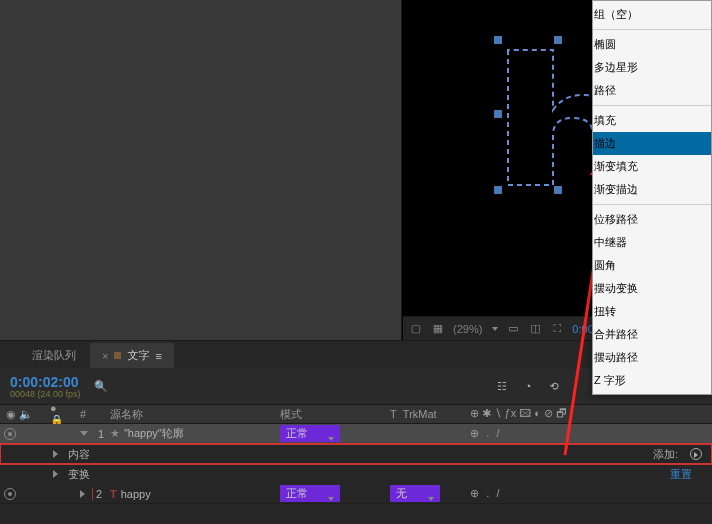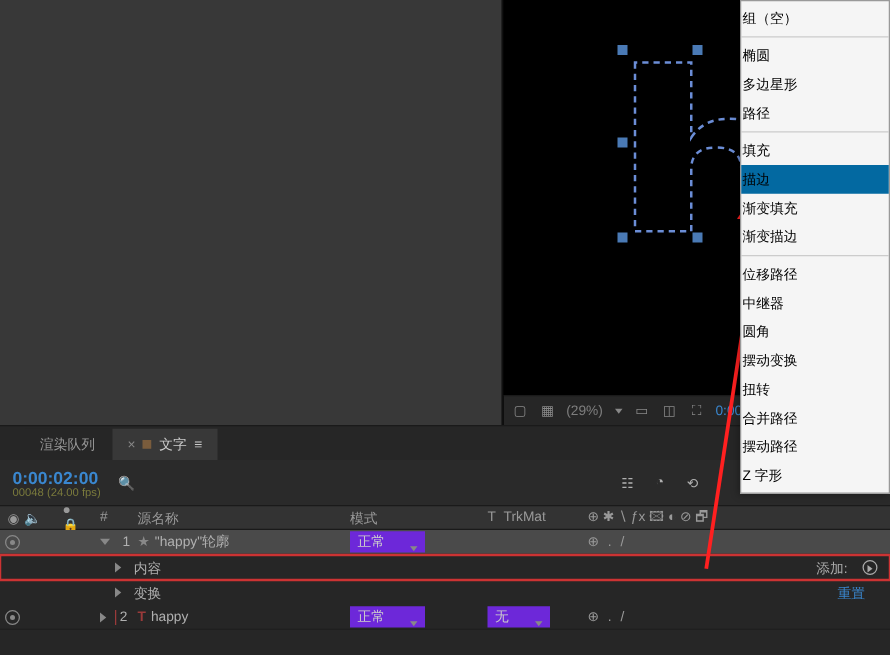--- a/index.html
+++ b/index.html
@@ -59,21 +59,21 @@
 .color-chip{width:12px;height:12px}
 .blue{background:#4a6a9a}.red{background:#9a3a3a}
 .name-cell{width:170px;display:flex;align-items:center;gap:4px}
 .star{color:#888}
 .mode-cell{width:110px;display:flex;align-items:center;gap:2px}
 .mode-dd{background:#6d28d9;padding:1px 6px;color:#ccc;display:flex;align-items:flex-end;gap:6px;width:60px;justify-content:space-between}
 .trk-cell{width:80px;color:#888;display:flex;align-items:center;gap:2px}
 .sw-cell{flex:1;color:#999;display:flex;gap:6px;align-items:center}
 .sw-text{letter-spacing:2px}
 
-.sub-row{height:20px;display:flex;align-items:center;padding-left:92px;gap:6px}
+.sub-row{height:20px;display:flex;align-items:center;padding-left:53px;gap:6px}
 .sub-row.highlighted{outline:2px solid #cc3333;outline-offset:-1px}
 .add-label{margin-left:auto;margin-right:6px;color:#aaa}
 .add-circle{width:12px;height:12px;border:1px solid #aaa;border-radius:50%;position:relative;margin-right:10px}
 .add-circle::after{content:"";position:absolute;left:3px;top:3px;width:0;height:0;border-top:3px solid transparent;border-bottom:3px solid transparent;border-left:4px solid #aaa}
 .reset-link{color:#3a87cf;cursor:pointer}
 
 .arrow-annot{position:absolute;pointer-events:none;z-index:50}
 
 .context-menu{position:absolute;top:0;right:0;width:120px;background:#f5f5f5;border:1px solid #999;box-shadow:-2px 2px 6px rgba(0,0,0,.3);z-index:100;color:#000;padding:2px 0}
 .menu-item{padding:4px 1px;white-space:nowrap}

